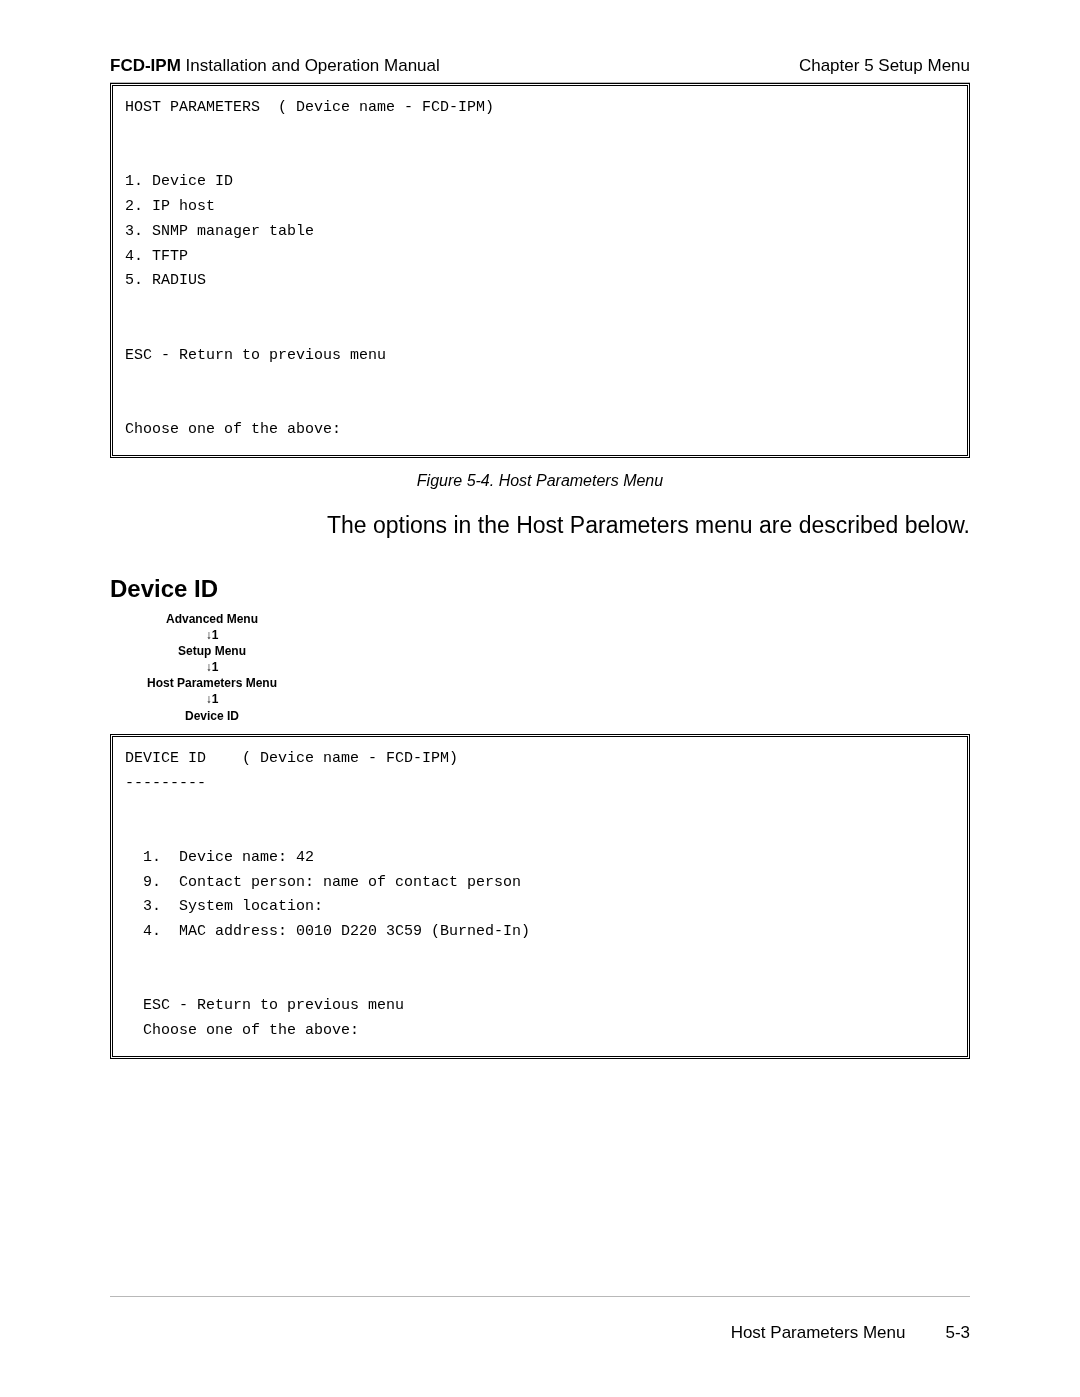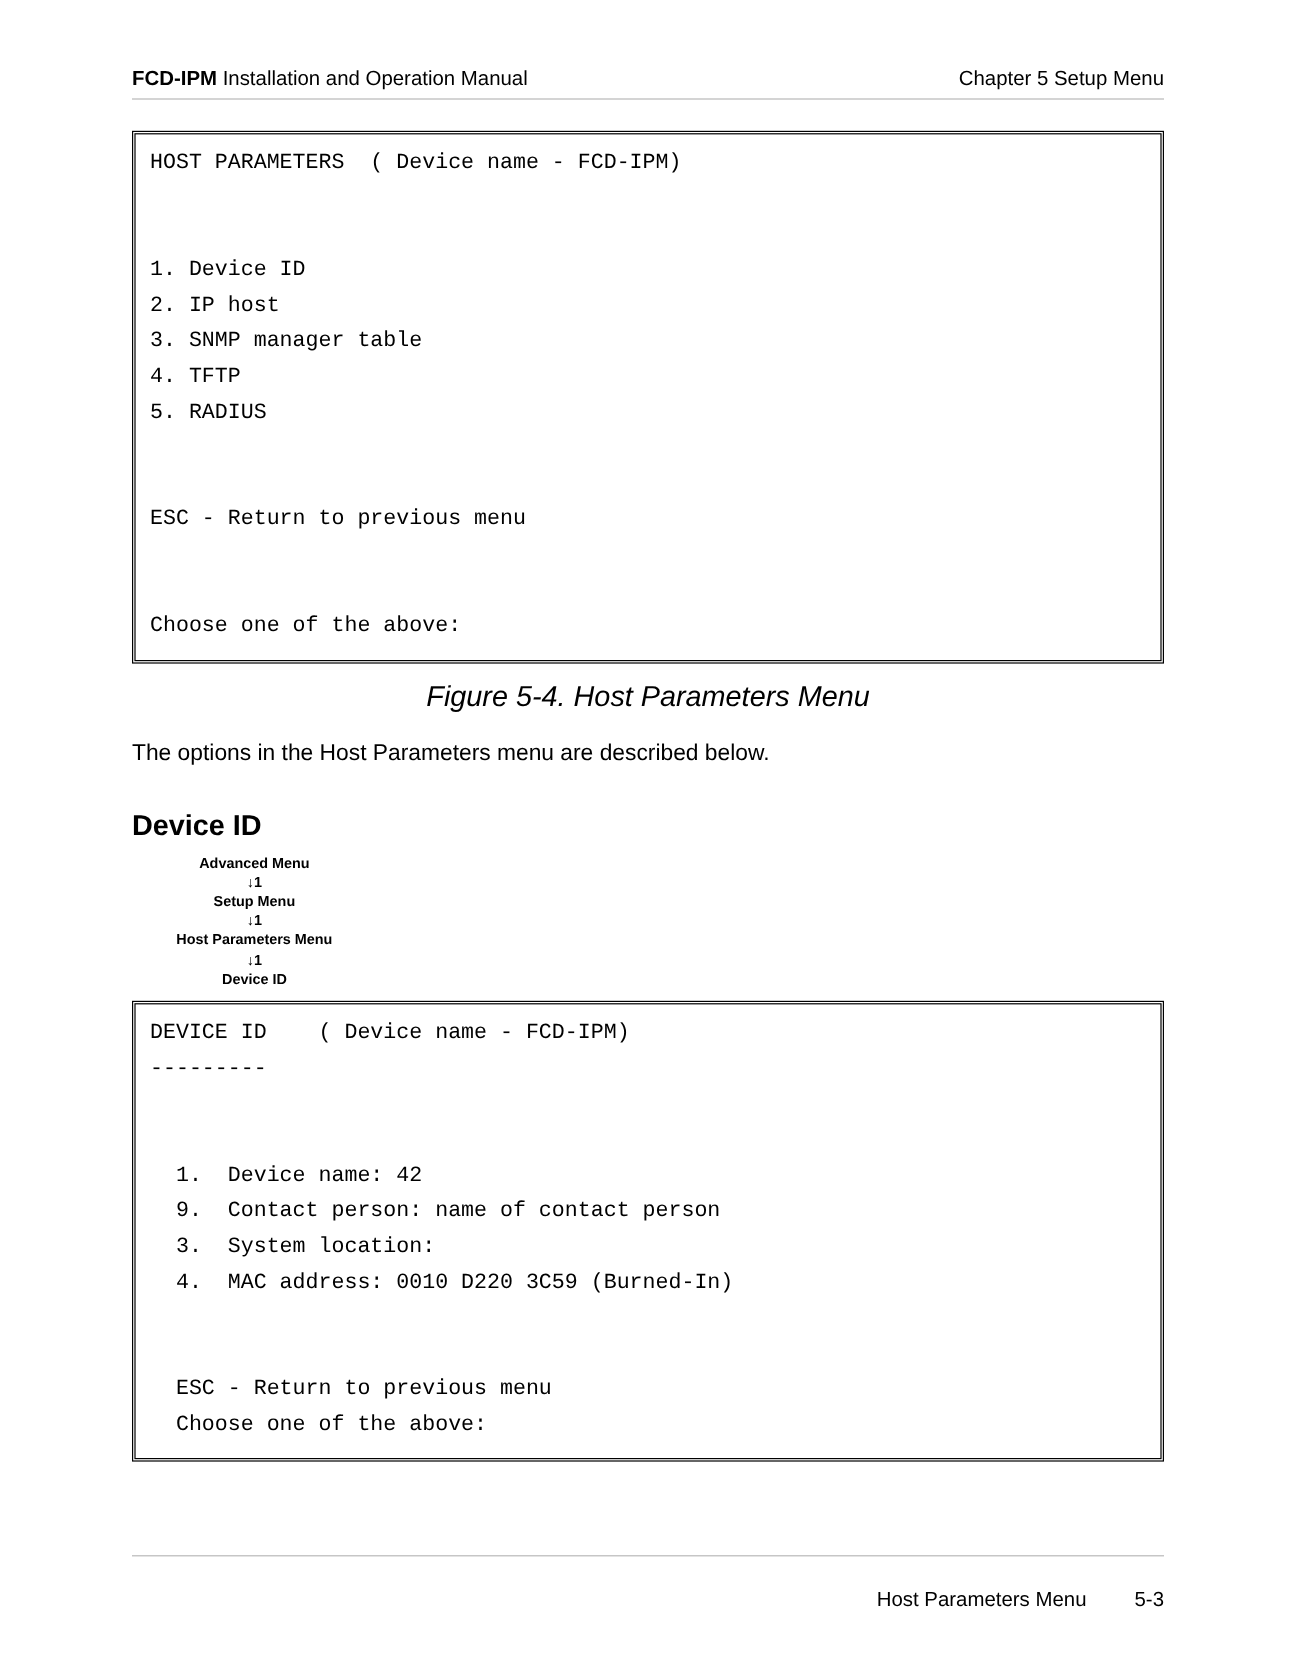--- a/index.html
+++ b/index.html
@@ -13,41 +13,40 @@
   }
   .page {
     padding: 56px 110px 0 110px;
   }
   .header {
     display: flex;
     justify-content: space-between;
     font-size: 17px;
     padding-bottom: 6px;
     border-bottom: 1px solid #b8b8b8;
-    margin-bottom: 26px;
   }
   .header-left b { font-weight: 700; }
   .terminal-box {
     border: 3px double #000;
     padding: 10px 12px 12px 12px;
     font-family: "Courier New", Courier, monospace;
-    font-size: 18px;
+    font-size: 15px;
     line-height: 1.65;
     white-space: pre;
     margin-bottom: 14px;
   }
   .fig-caption {
     text-align: center;
     font-style: italic;
-    font-size: 24px;
+    font-size: 16px;
     margin: 12px 0 22px 0;
   }
   .intro {
-    text-align: left;
-    font-size: 19px;
+    text-align: right;
+    font-size: 23px;
     margin: 22px 0 36px 0;
   }
   .section-heading {
     font-size: 24px;
     font-weight: 700;
     margin-bottom: 8px;
   }
   .nav-tree {
     font-size: 12px;
     font-weight: 700;

